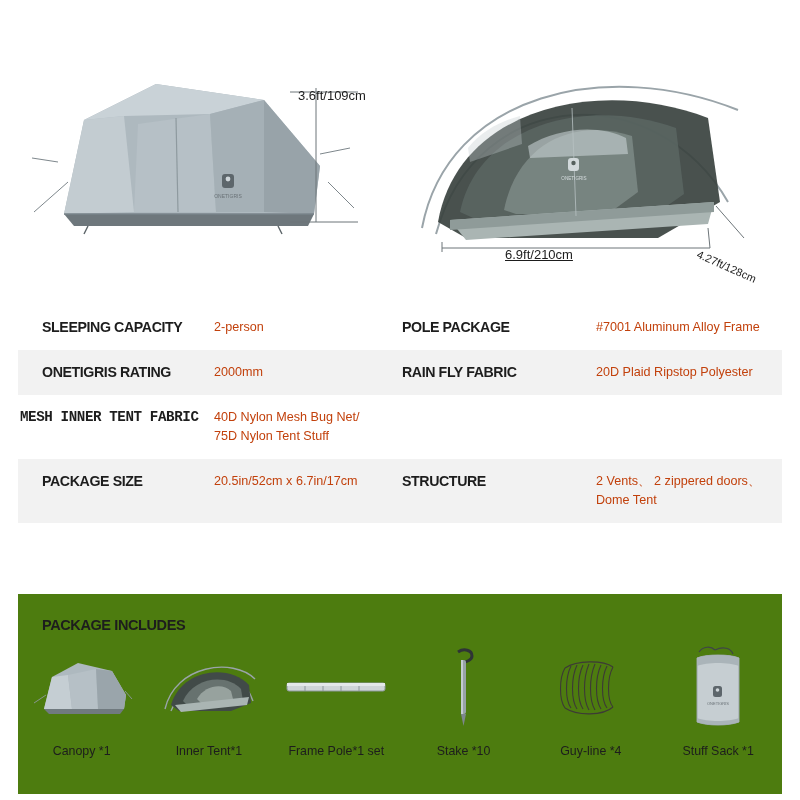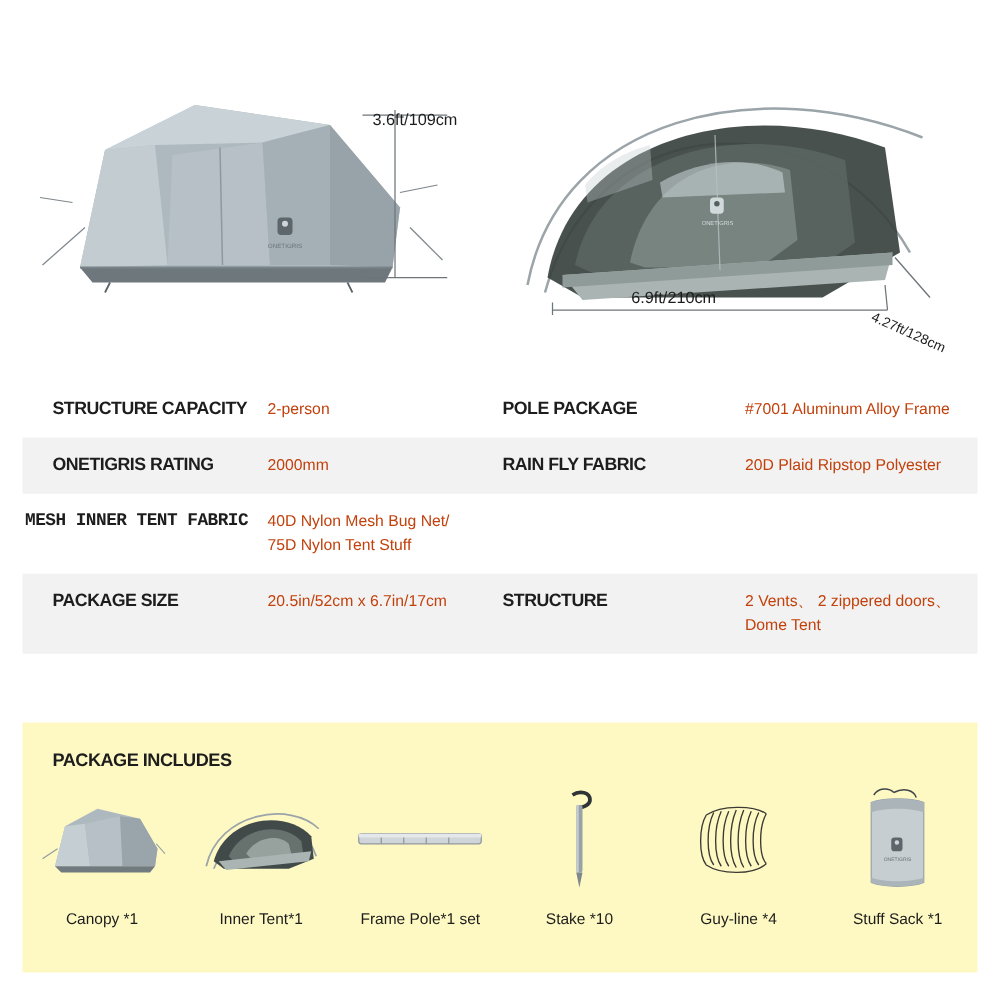--- a/index.html
+++ b/index.html
@@ -46,21 +46,22 @@
     font-size: 13px;
     color: #1d1d1d;
     white-space: nowrap;
   }
   .dim-h {
     left: 298px;
     top: 88px;
   }
   .dim-w {
     left: 505px;
-    top: 230px;
+    top: 247px;
+    text-decoration: underline;
   }
   .dim-d {
     left: 700px;
     top: 248px;
     font-size: 11px;
     transform: rotate(24deg);
     transform-origin: left top;
   }
 
   
@@ -106,24 +107,24 @@
   }
   .spec-cellgroup.right .spec-key {
     padding-left: 2px;
     width: 196px;
   }
 
   
   .includes {
     position: absolute;
     left: 18px;
-    top: 578px;
+    top: 594px;
     width: 764px;
     height: 200px;
-    background: #fef9c3;
+    background: #4d7c0f;
   }
   .includes-title {
     position: absolute;
     left: 24px;
     top: 23px;
     font-size: 14.5px;
     font-weight: bold;
     letter-spacing: -0.4px;
   }
   .items {
@@ -241,21 +242,21 @@
 
     <div class="dim-label dim-h">3.6ft/109cm</div>
     <div class="dim-label dim-w">6.9ft/210cm</div>
     <div class="dim-label dim-d">4.27ft/128cm</div>
   </div>
 
   <div class="spec-table">
 
     <div class="spec-row">
       <div class="spec-cellgroup">
-        <div class="spec-key">STRUCTURE CAPACITY</div>
+        <div class="spec-key">SLEEPING CAPACITY</div>
         <div class="spec-val">2-person</div>
       </div>
       <div class="spec-cellgroup right">
         <div class="spec-key">POLE PACKAGE</div>
         <div class="spec-val">#7001 Aluminum Alloy Frame</div>
       </div>
     </div>
 
     <div class="spec-row shaded">
       <div class="spec-cellgroup">

